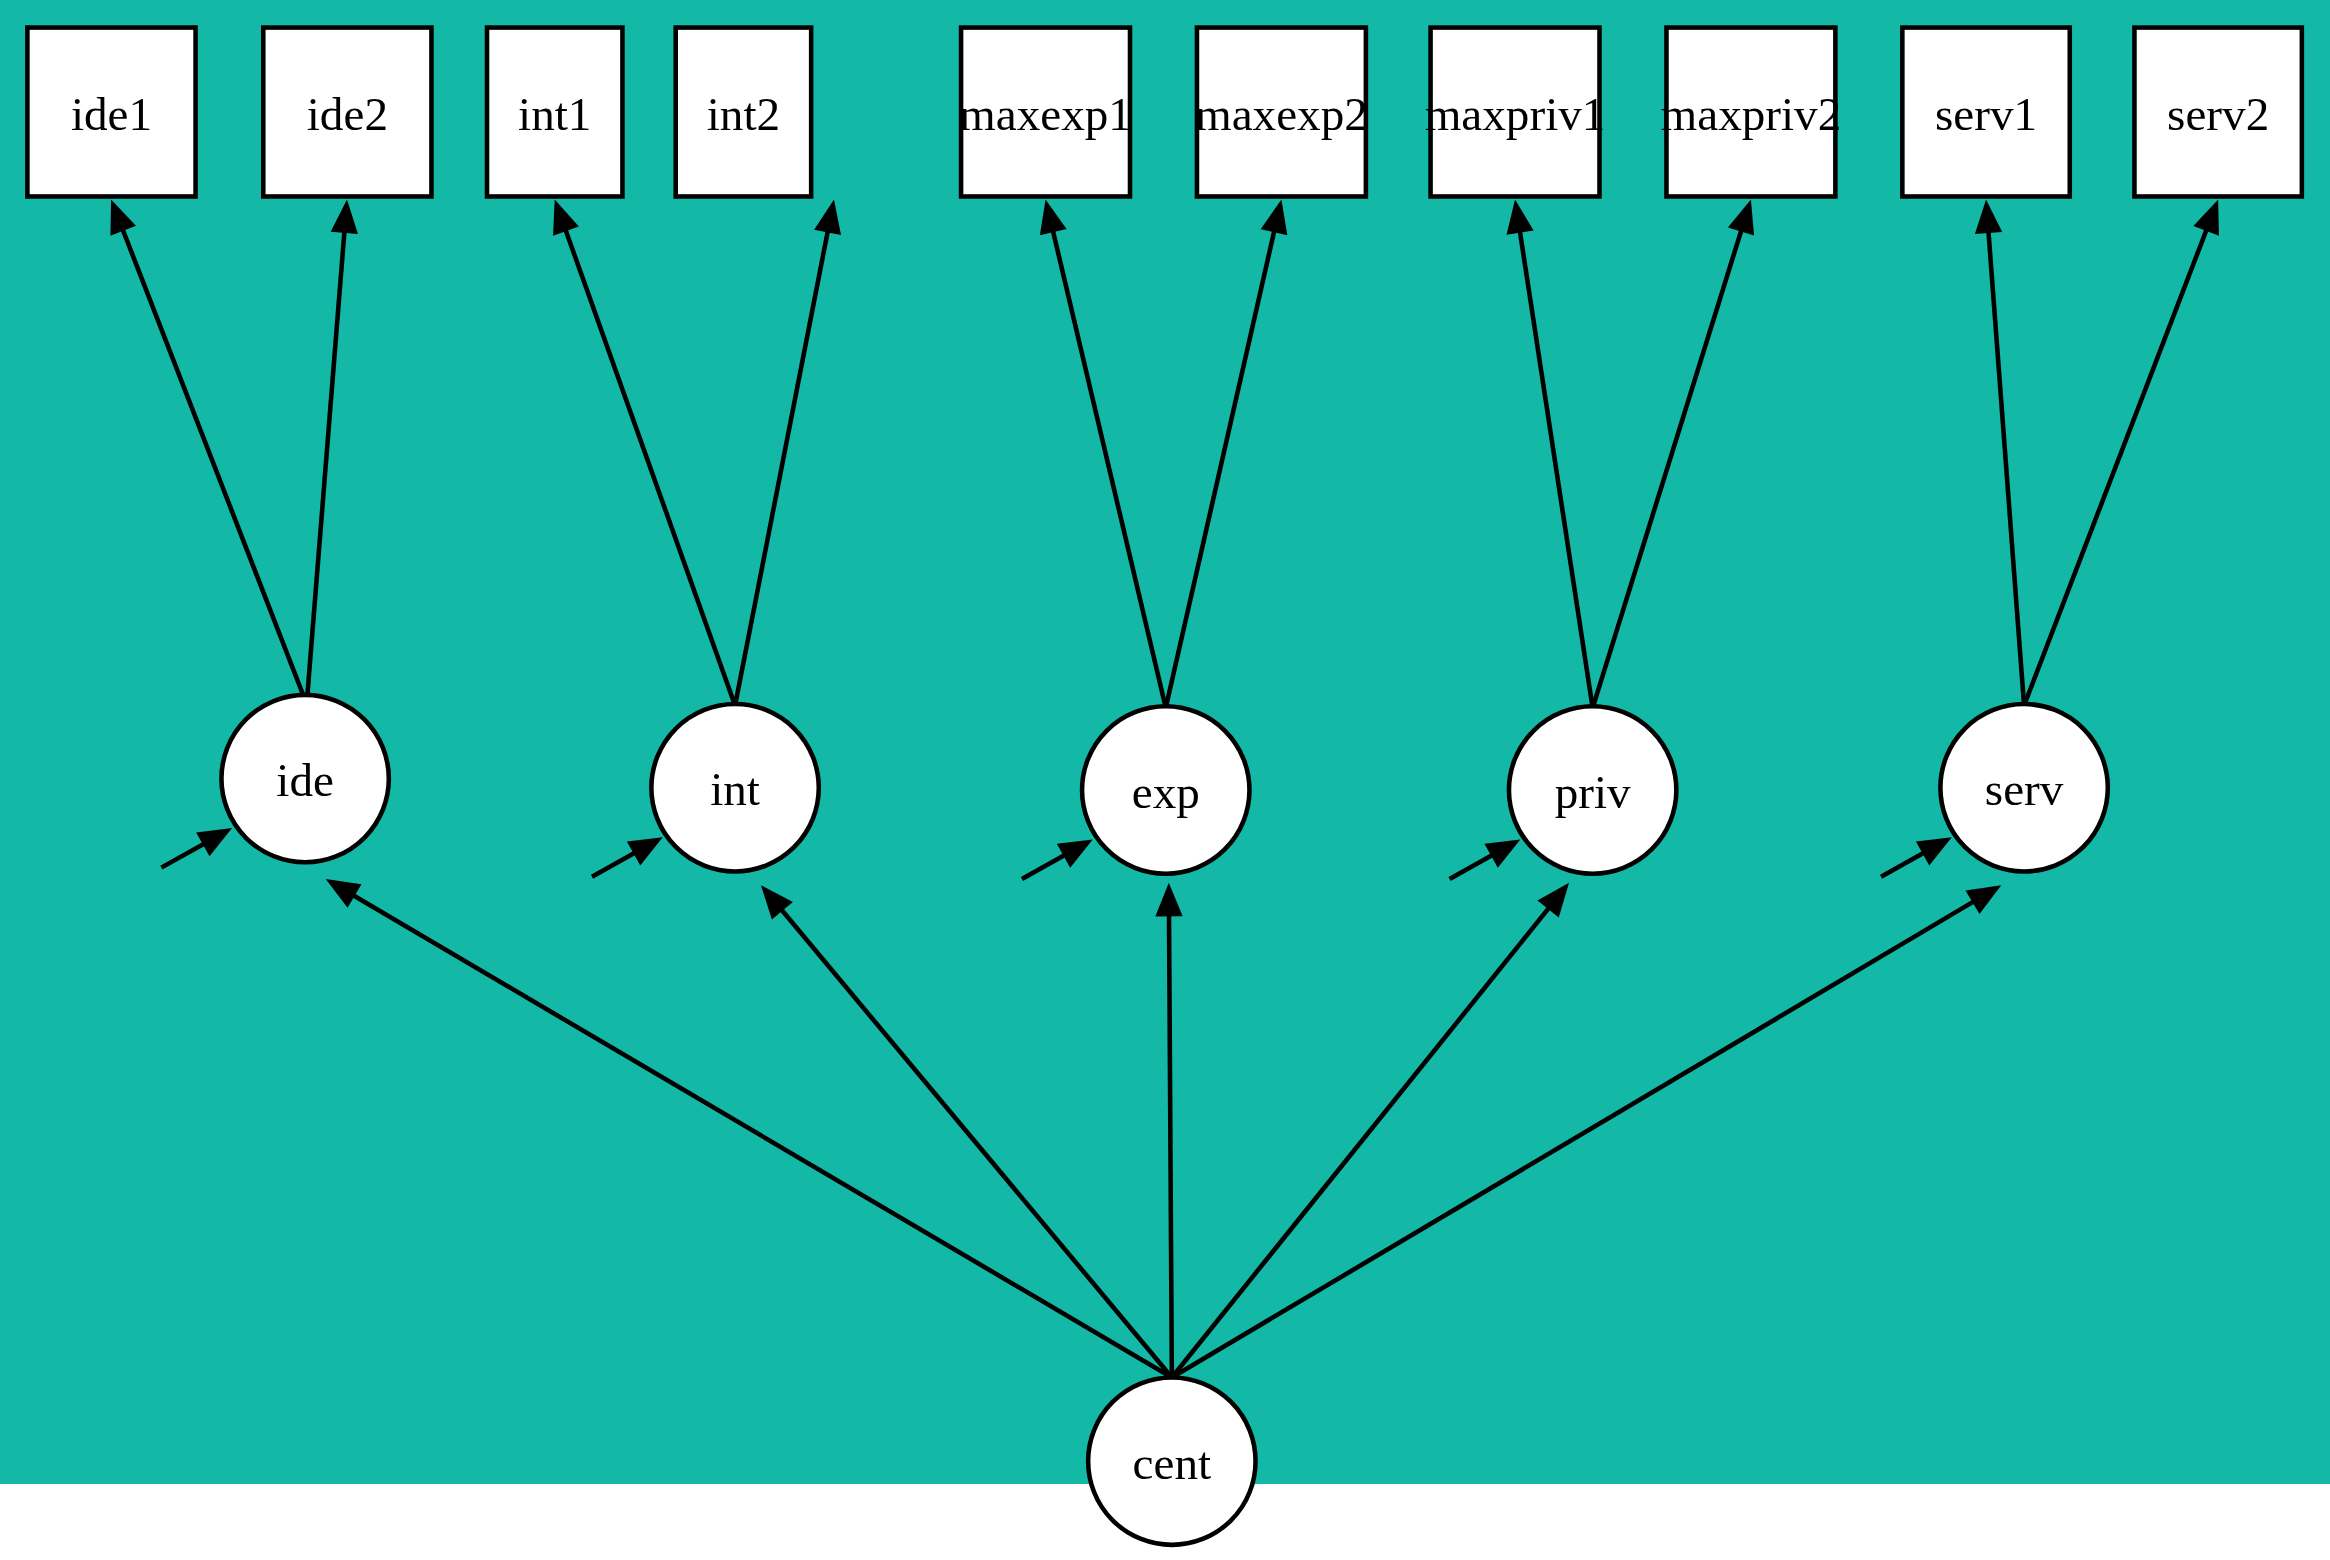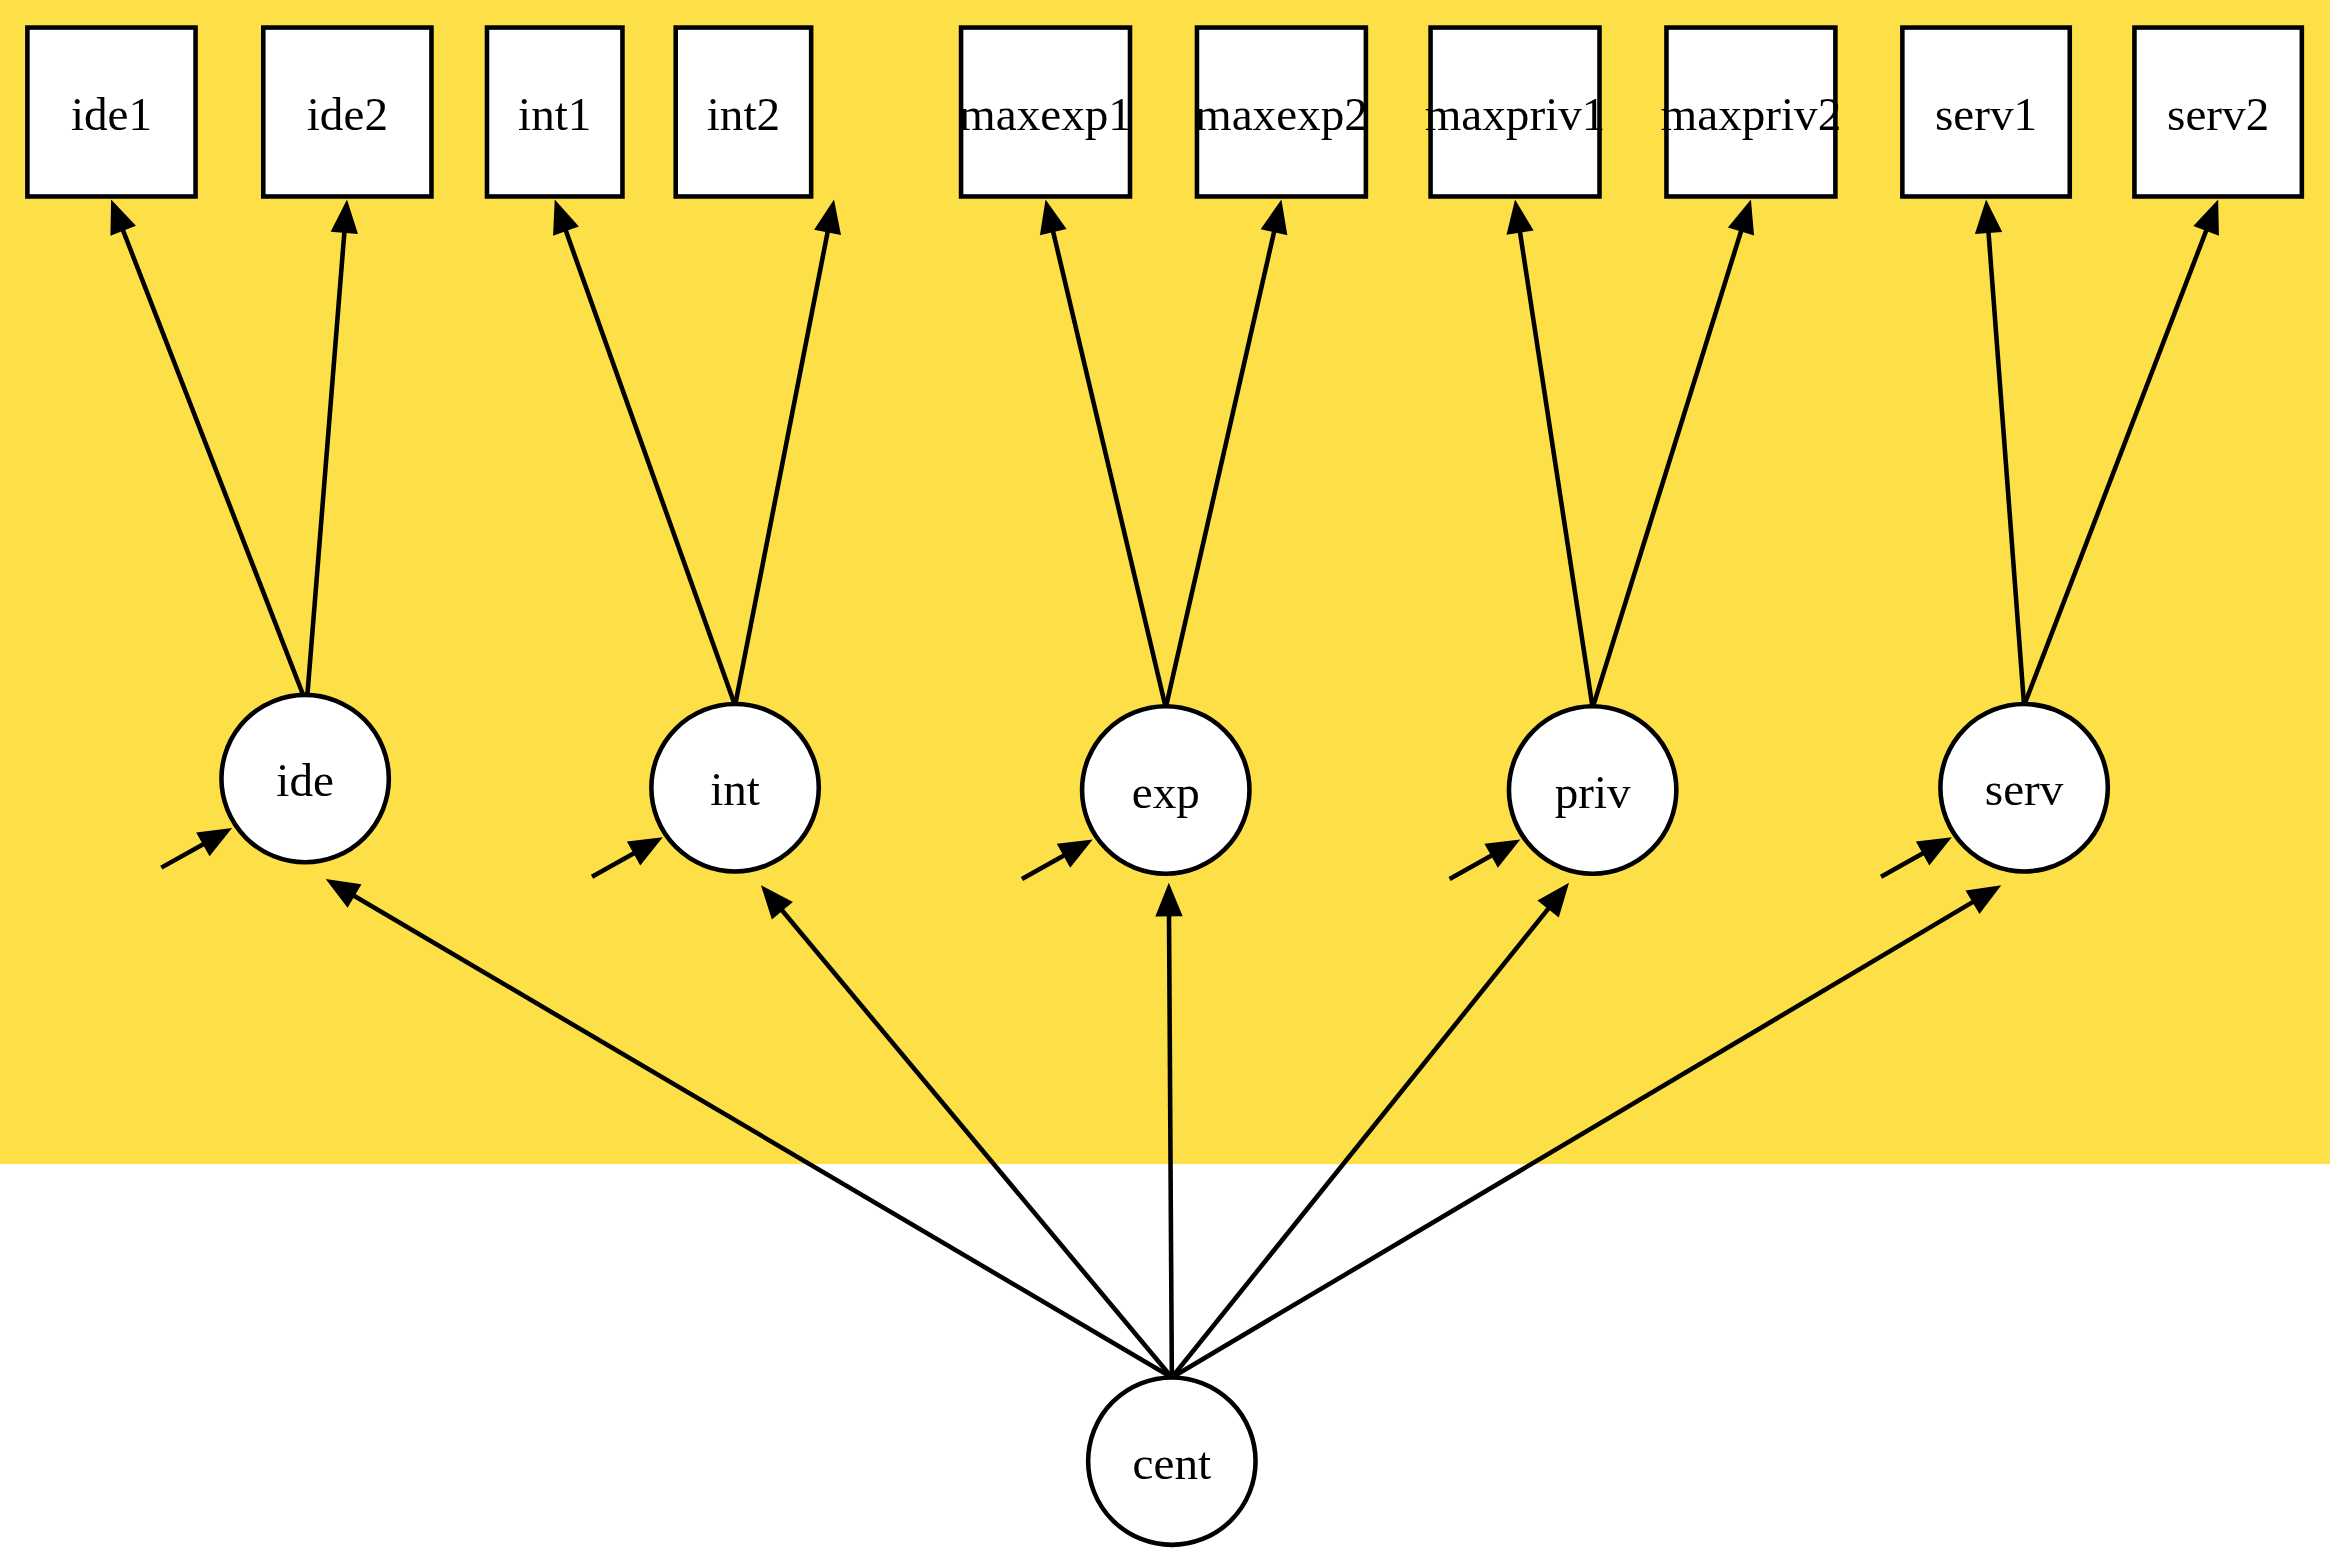--- a/index.html
+++ b/index.html
@@ -10,22 +10,22 @@
   }
   body {
     width: 2330px;
     height: 1561px;
     overflow: hidden;
     font-family: "Liberation Serif", "DejaVu Serif", serif;
   }
   #diagram-root {
     position: relative;
     width: 2330px;
-    height: 1164px;
-    background: #fde047;
+    height: 1484px;
+    background: #14b8a6;
   }
   svg#sem-canvas {
     position: absolute;
     top: 0;
     left: 0;
     width: 2330px;
     height: 1561px;
     display: block;
   }
   .node-box {

